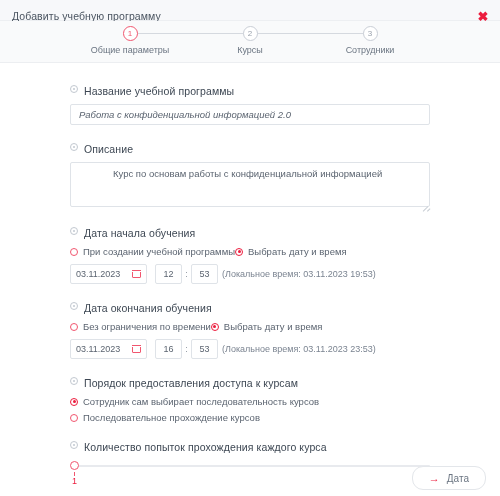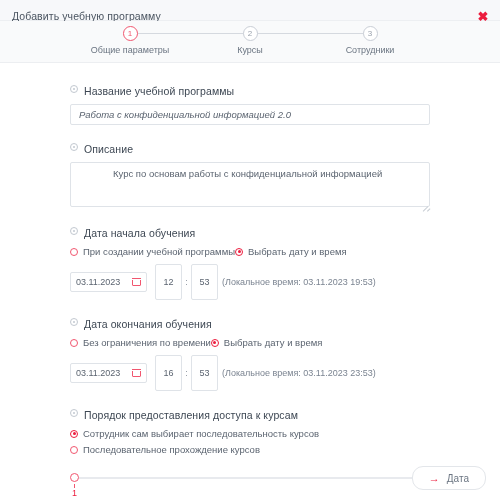--- a/index.html
+++ b/index.html
@@ -249,21 +249,21 @@
     content: "";
     position: absolute;
     left: -1px; right: -1px; top: -1px;
     height: 2px;
     background: #ffffff;
     border-top: 1px solid #f1566f;
     box-sizing: border-box;
   }
   .time-box {
     width: 27px;
-    height: 36px;
+    height: 20px;
     border: 1px solid #dfe3e8;
     border-radius: 2px;
     display: flex;
     align-items: center;
     justify-content: center;
     font-size: 9px;
     color: #5b6470;
     box-sizing: border-box;
     background: #fff;
   }
@@ -471,20 +471,24 @@
         <span>Сотрудник сам выбирает последовательность курсов</span>
       </div>
       <div class="radio">
         <span class="rdot"></span>
         <span>Последовательное прохождение курсов</span>
       </div>
     </div>
   </div>
 
   <div class="field">
+    <div class="flabel">
+      <span class="help-icon"></span>
+      <span>Количество попыток прохождения каждого курса</span>
+    </div>
     <div class="slider-wrap">
       <div class="slider-track"></div>
       <div class="slider-handle"></div>
       <div class="slider-tick"></div>
       <div class="slider-val">1</div>
     </div>
   </div>
 
 </div>
 

